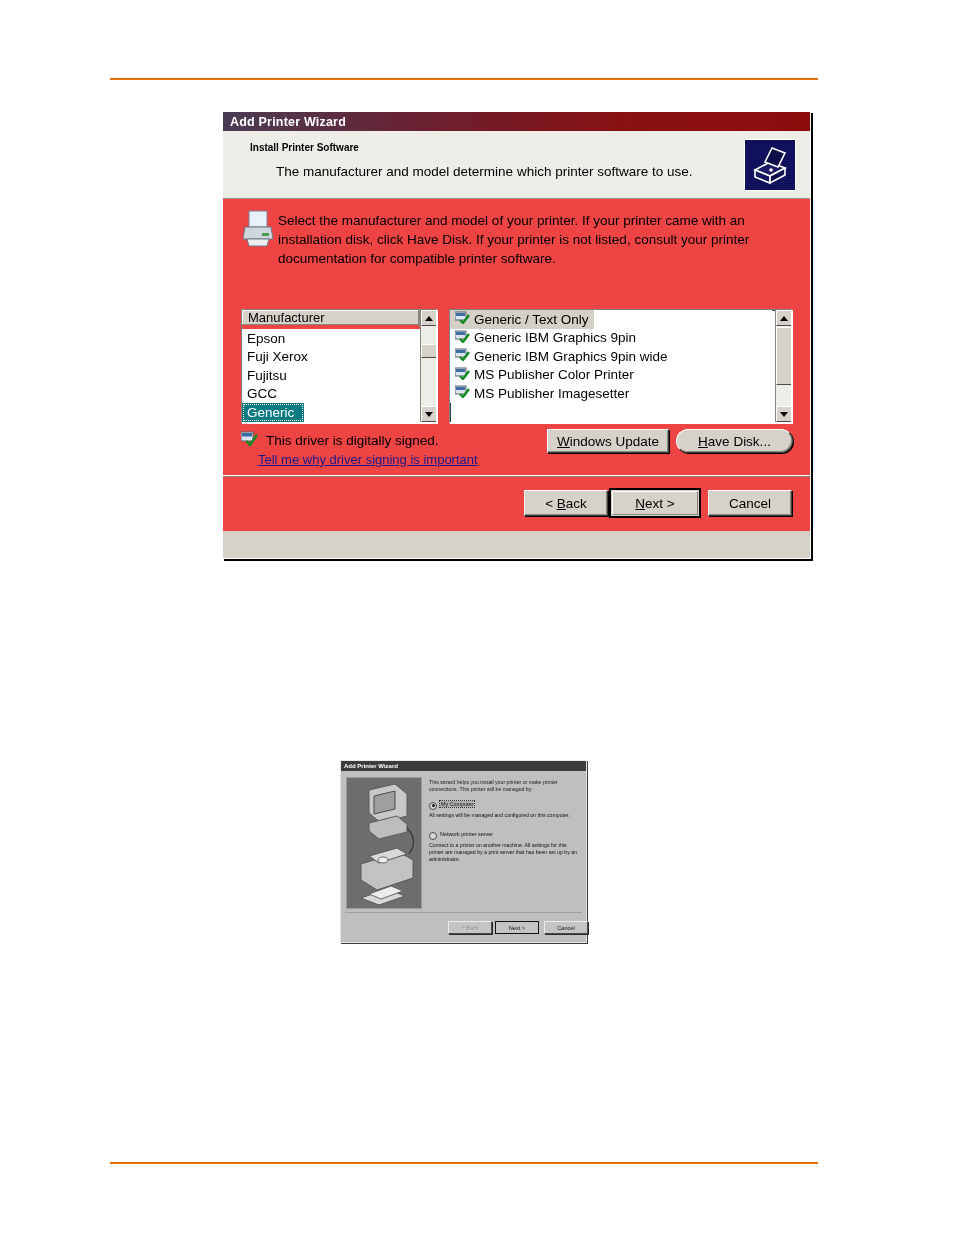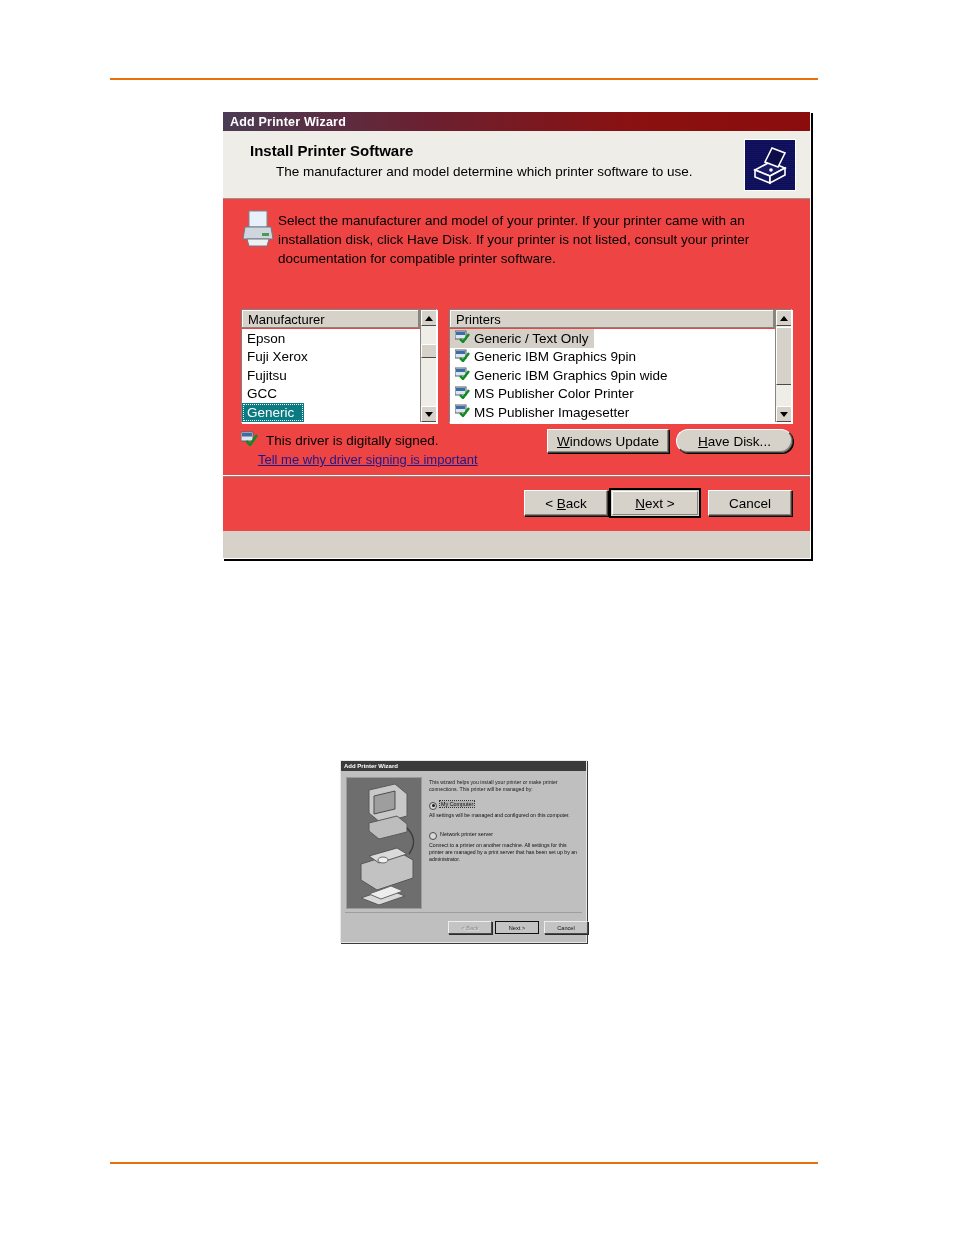--- a/index.html
+++ b/index.html
@@ -58,21 +58,21 @@
     height: 68px;
     background: #EFEDE8;
     border-bottom: 1px solid #9A958C;
     position: relative;
     box-sizing: border-box;
   }
   .banner-title {
     position: absolute;
     left: 27px;
     top: 11px;
-    font-size: 15px;
+    font-size: 10px;
     font-weight: bold;
     color: #000000;
   }
   .banner-sub {
     position: absolute;
     left: 53px;
     top: 33px;
     font-size: 13.5px;
     color: #000000;
   }
@@ -124,21 +124,21 @@
     box-shadow: inset 1px 1px 0 #404040, 1px 1px 0 #ffffff;
     box-sizing: border-box;
     overflow: hidden;
   }
   .listbox.manufacturer { left: 18px; top: 110px; width: 196px; height: 114px; }
   .listbox.printers     { left: 226px; top: 110px; width: 343px; height: 114px; }
 
   .list-header {
     height: 19px;
     background: #D6D2CA;
-    border-bottom: 1px solid #ef4444;
+    border-bottom: 4px solid #ef4444;
     border-right: 1px solid #8A857C;
     box-shadow: inset -1px -1px 0 #8A857C, inset 1px 1px 0 #ffffff;
     font-size: 13px;
     display: flex;
     align-items: center;
     padding-left: 6px;
     box-sizing: border-box;
     margin-right: 16px;
   }
   .list-items {
@@ -440,21 +440,20 @@
             <span class="sb-arrow up"></span>
           </div>
         <div class="sb-thumb" style="top:34px;height:14px;"></div>
         <div class="sb-btn down">
             <span class="sb-arrow down"></span>
           </div>
       </div>
     </div>
 
     <div class="listbox printers">
-      <div class="list-header">Printers</div>
       <div class="list-items">
         <div class="list-item selected-inactive">
           <span class="drv-icon">
             <svg width="15" height="13" viewBox="0 0 15 13">
                 <rect x="0" y="1" width="11" height="8" fill="#DDE6EE" stroke="#55606B"></rect>
                 <rect x="1" y="2" width="9" height="3" fill="#3C6EA5"></rect>
                 <path d="M5 9 L8 12 L14 4" stroke="#0F8B21" stroke-width="2.4" fill="none"></path>
               </svg>
           </span>
           <span>Generic / Text Only</span>

